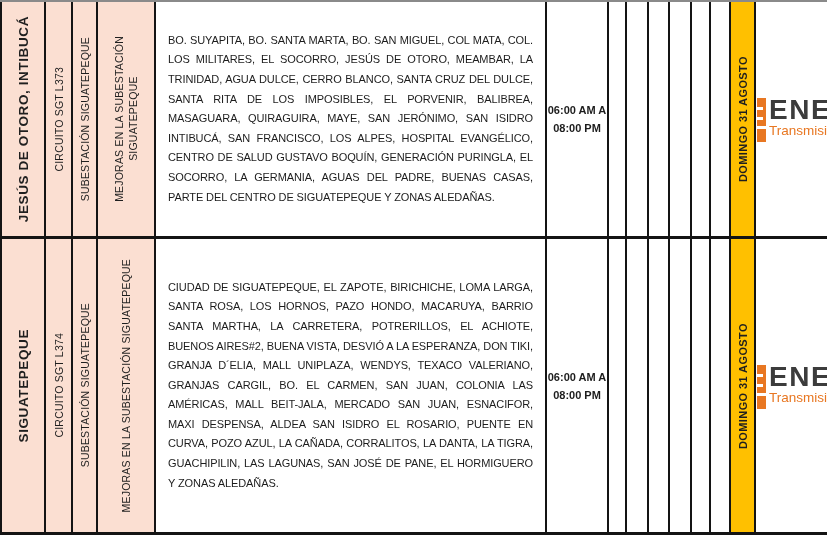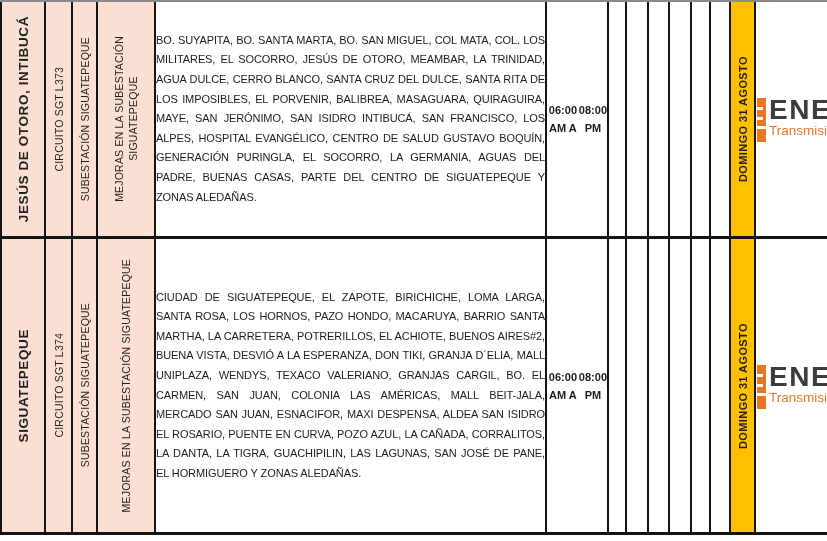--- a/index.html
+++ b/index.html
@@ -43,29 +43,29 @@
   .c-circuit { width: 27px; }
   .c-sub { width: 25px; }
   .c-circuit .vtext, .c-sub .vtext, .c-work .vtext { font-size: 10.5px; letter-spacing: 0.2px; }
 
   .c-work { width: 58px; }
   .c-work .vtext { white-space: normal; line-height: 14px; }
   .c-work .vline { display: block; white-space: nowrap; }
 
   .c-areas { width: 391px; align-items: center; }
   .areas-text {
-    padding: 6px 0;
+    padding: 6px 12px;
     font-size: 11px;
     line-height: 19.6px;
     color: #1c1c1c;
     text-align: justify;
     letter-spacing: -0.1px;
   }
 
-  .c-time { width: 62px; flex-direction: row; justify-content: center; }
+  .c-time { width: 62px; flex-direction: column; justify-content: center; }
   .time-line { font-weight: 700; font-size: 11px; line-height: 18px; color: #1c1c1c; text-align: center; }
 
   .c-empty-1 { width: 18px; }
   .c-empty-2 { width: 22px; }
   .c-empty-3 { width: 21px; }
   .c-empty-4 { width: 22px; }
   .c-empty-5 { width: 19px; }
   .c-empty-6 { width: 20px; }
 
   .c-date {

